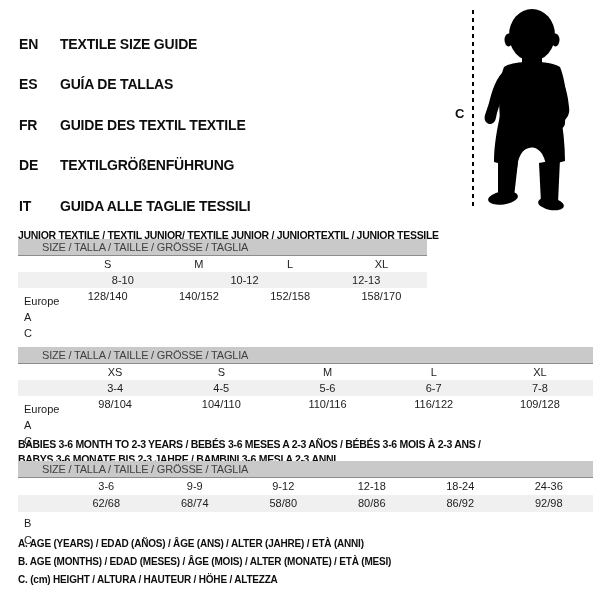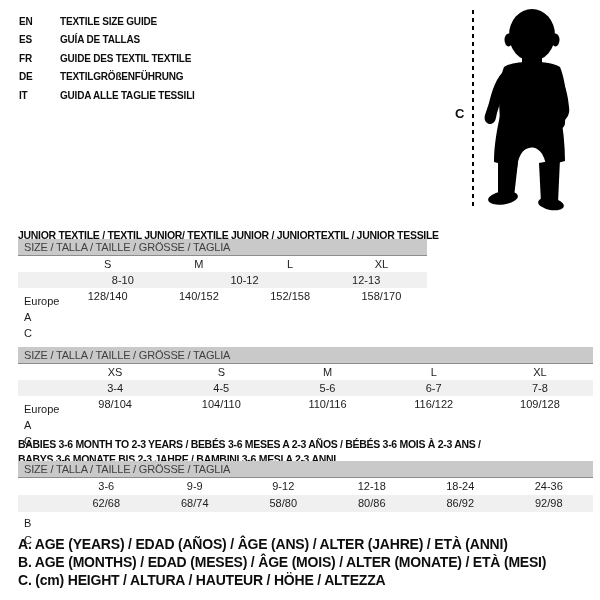--- a/index.html
+++ b/index.html
@@ -1,44 +1,44 @@
 <!DOCTYPE html>
 <html><head>
 <meta charset="utf-8">
 <style>
   html,body{margin:0;padding:0;background:#fff;}
   .canvas{position:relative;width:600px;height:600px;background:#ffffff;overflow:hidden;
           font-family:"Liberation Sans",sans-serif;color:#1c1c1c;}
   
   .langs{position:absolute;left:19px;top:13px;}
   .lang-row{display:flex;height:18.4px;line-height:18.4px;
-            font-size:10px;font-weight:700;letter-spacing:-0.2px;color:#0d0d0d;}
+            font-size:14px;font-weight:700;letter-spacing:-0.2px;color:#0d0d0d;margin-top:22px;}
   .lang-code{width:41px;}
   
   .dash-line{position:absolute;left:472px;top:10px;width:2px;height:197px;
              background:repeating-linear-gradient(to bottom,#000 0 4px,transparent 4px 8px);}
   .c-label{position:absolute;left:455px;top:106px;font-size:13px;font-weight:700;color:#0d0d0d;}
   .baby-svg{position:absolute;left:480px;top:5px;}
   
   .tbl-title{position:absolute;left:18px;font-size:10.5px;font-weight:700;
              letter-spacing:-0.3px;color:#0d0d0d;white-space:nowrap;margin-top:12px;}
   .tbl-title sub{font-size:7.5px;}
   
   .tbl{position:absolute;left:18px;}
   .bar{height:17px;display:flex;align-items:center;background:#c9c9c9;
        border-bottom:1px solid #8c8c8c;box-sizing:border-box;
-       font-size:11px;color:#3f3f3f;padding-left:6px;letter-spacing:-0.2px;}
+       font-size:11px;color:#3f3f3f;padding-left:24px;letter-spacing:-0.2px;}
   .row{display:flex;height:16px;line-height:16px;font-size:11px;}
   .row.alt{background:#f0f0f0;}
   .row .lbl{width:44px;padding-left:6px;box-sizing:border-box;margin-top:37px;}
   .row .val{flex:1;text-align:center;}
   .t3 .row{height:17px;line-height:17px;}
   
   .foot{position:absolute;left:18px;top:535px;}
-  .foot-row{height:18px;line-height:18px;font-size:14px;font-weight:700;
+  .foot-row{height:18px;line-height:18px;font-size:10px;font-weight:700;
             letter-spacing:-0.2px;color:#0d0d0d;white-space:nowrap;}
 </style>
 </head>
 <body>
 
 <div class="canvas">
 
   <div class="langs">
     <div class="lang-row">
       <span class="lang-code">EN</span>

